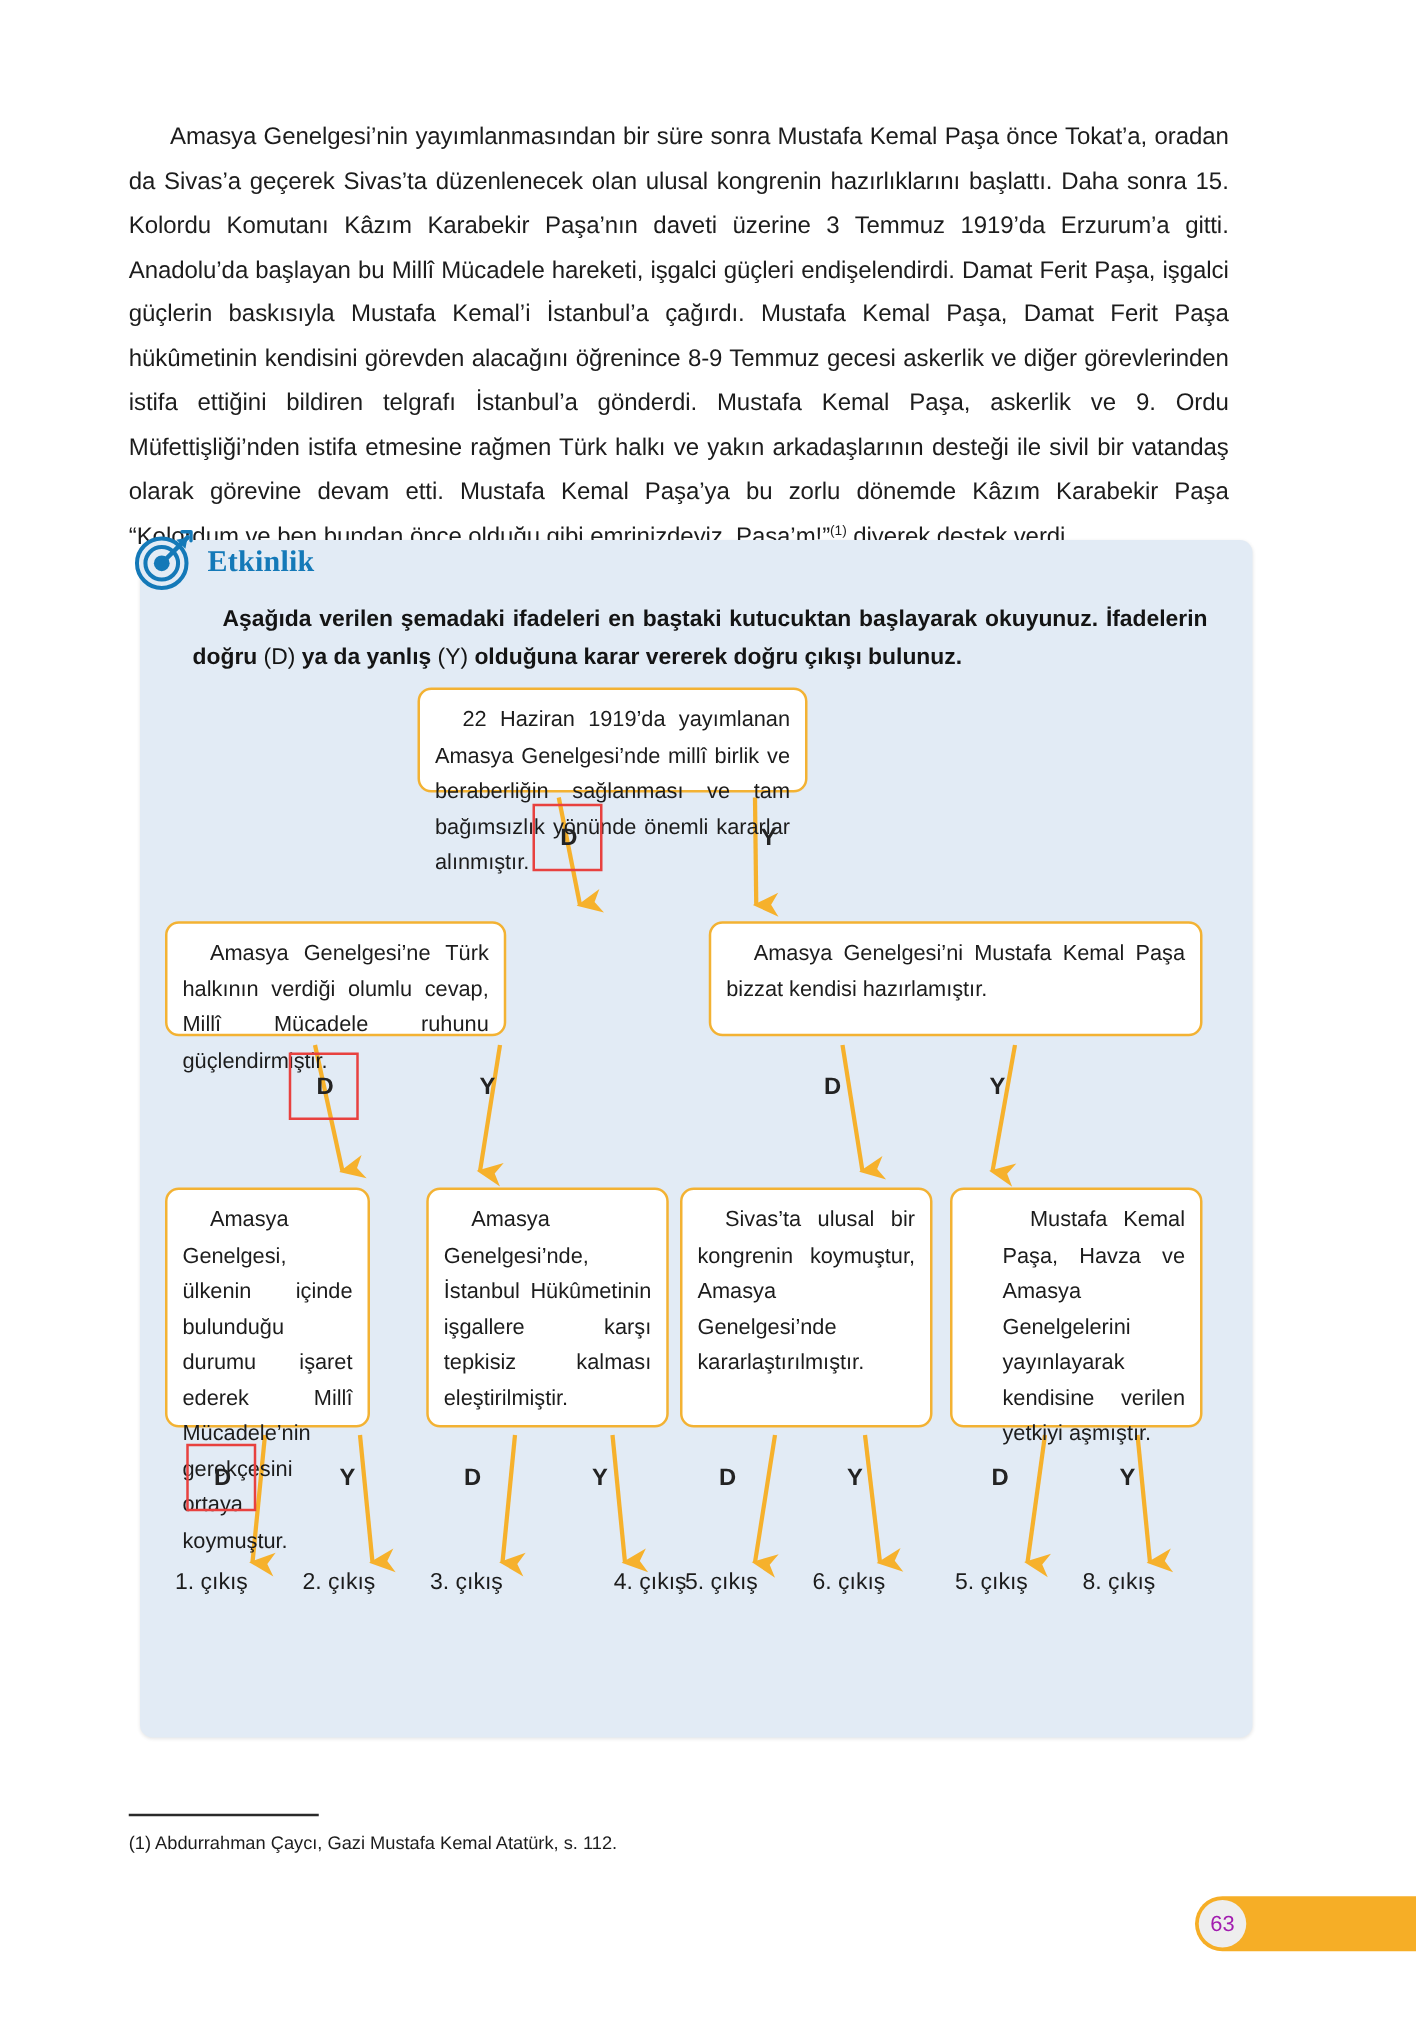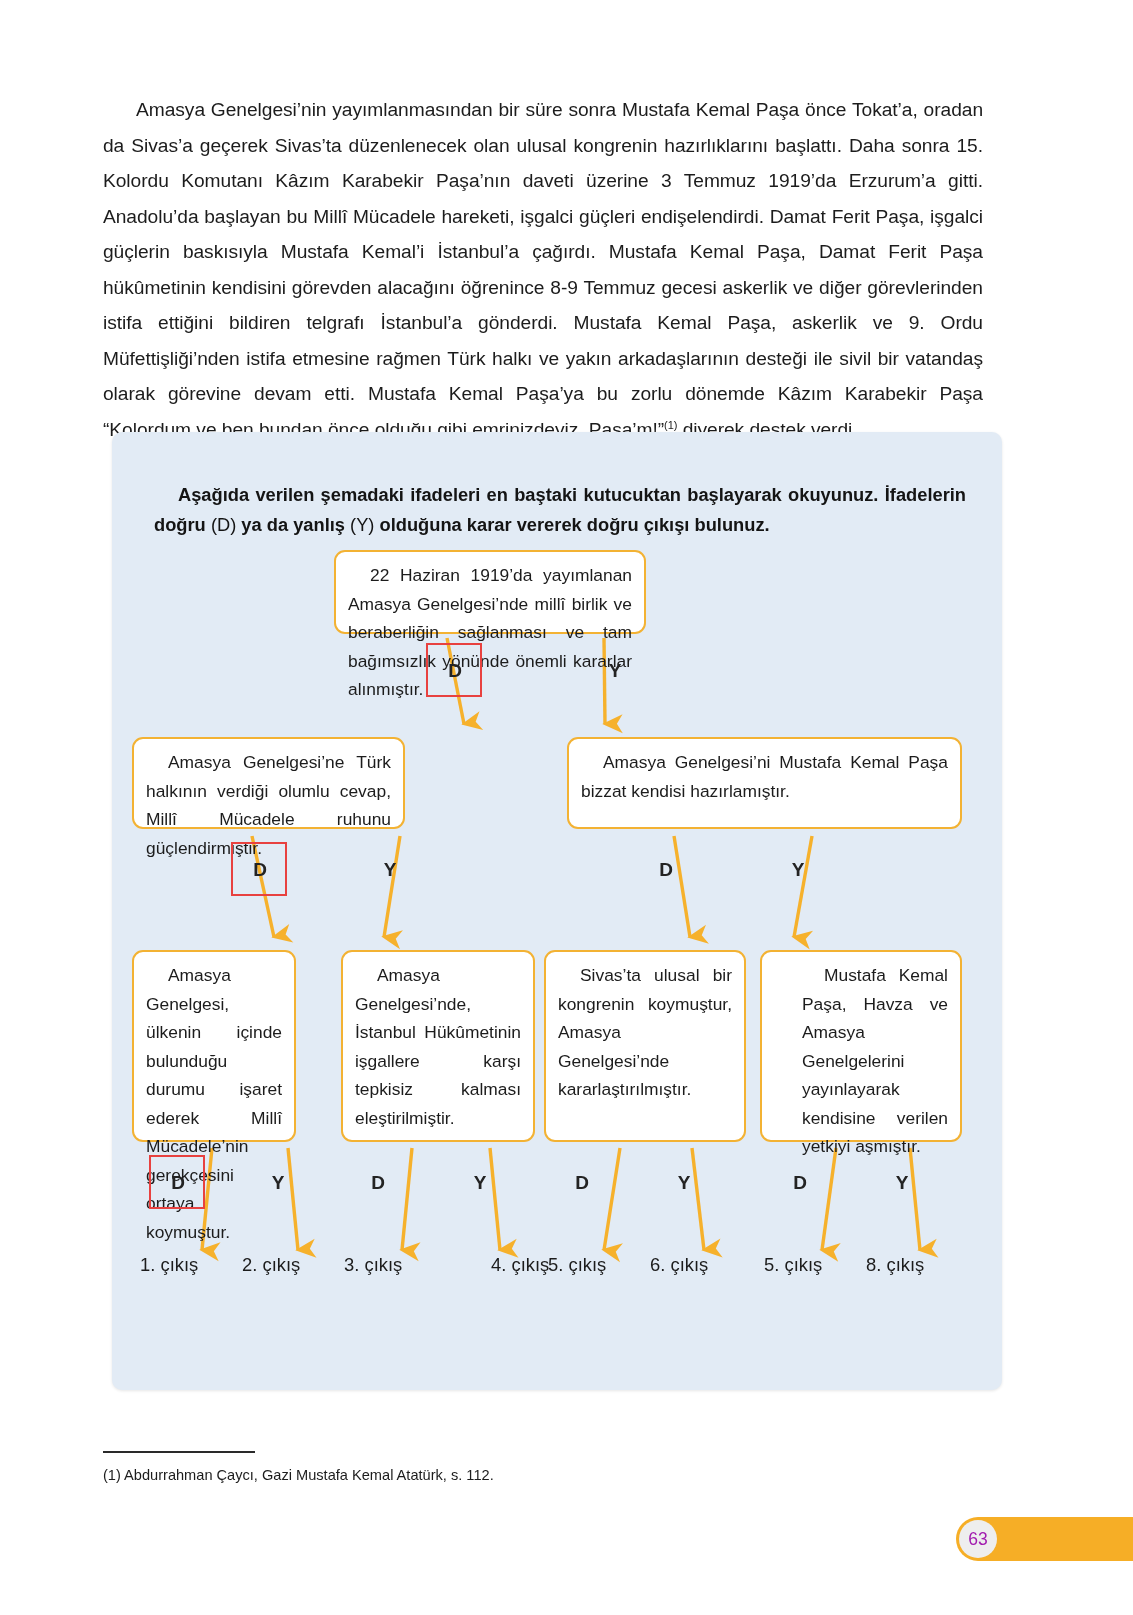--- a/index.html
+++ b/index.html
@@ -211,20 +211,31 @@
 </style>
 </head>
 <body>
 
 <div id="page">
 
   <div class="prose"><span class="indent"></span><span>Amasya Genelgesi’nin yayımlanmasından bir süre sonra Mustafa Kemal Paşa önce Tokat’a, oradan da Sivas’a geçerek Sivas’ta düzenlenecek olan ulusal kongrenin hazırlıklarını başlattı. Daha sonra 15. Kolordu Komutanı Kâzım Karabekir Paşa’nın daveti üzerine 3 Temmuz 1919’da Erzurum’a gitti. Anadolu’da başlayan bu Millî Mücadele hareketi, işgalci güçleri endişelendirdi. Damat Ferit Paşa, işgalci güçlerin baskısıyla Mustafa Kemal’i İstanbul’a çağırdı. Mustafa Kemal Paşa, Damat Ferit Paşa hükûmetinin kendisini görevden alacağını öğrenince 8-9 Temmuz gecesi askerlik ve diğer görevlerinden istifa ettiğini bildiren telgrafı İstanbul’a gönderdi. Mustafa Kemal Paşa, askerlik ve 9. Ordu Müfettişliği’nden istifa etmesine rağmen Türk halkı ve yakın arkadaşlarının desteği ile sivil bir vatandaş olarak görevine devam etti. Mustafa Kemal Paşa’ya bu zorlu dönemde Kâzım Karabekir Paşa “Kolordum ve ben bundan önce olduğu gibi emrinizdeyiz, Paşa’m!”</span><sup>(1)</sup><span> diyerek destek verdi.</span></div>
 
   <div class="activity-panel">
 
+    <div class="etkinlik-head">
+      <svg class="etkinlik-icon" viewBox="0 0 60 60">
+        <circle cx="26" cy="34" r="22" fill="none" stroke="#1479b8" stroke-width="3.6"></circle>
+        <circle cx="26" cy="34" r="14.5" fill="none" stroke="#1479b8" stroke-width="3.6"></circle>
+        <circle cx="26" cy="34" r="7" fill="#1479b8"></circle>
+        <path d="M26 34 L49 11" stroke="#1479b8" stroke-width="4" stroke-linecap="round" fill="none"></path>
+        <path d="M49 11 L39 13 L47 21 Z" fill="#1479b8"></path>
+        <path d="M44 6 L52 6 L52 14" fill="none" stroke="#1479b8" stroke-width="3" stroke-linecap="round" stroke-linejoin="round"></path>
+      </svg>
+      <span class="etkinlik-label">Etkinlik</span>
+    </div>
 
     <div class="activity-instruction"><span class="ind"></span><span>Aşağıda verilen şemadaki ifadeleri en baştaki kutucuktan başlayarak okuyunuz. İfadelerin doğru </span><span class="reg">(D)</span><span> ya da yanlış </span><span class="reg">(Y)</span><span> olduğuna karar vererek doğru çıkışı bulunuz.</span></div>
 
     <div class="flow">
 
       <svg class="arrows" viewBox="0 0 890 958">
         <defs>
           <marker id="ah" markerWidth="7" markerHeight="7" refX="3.2" refY="5.6" orient="auto" markerUnits="strokeWidth">
             <path d="M0.4,0.4 L3.2,6.4 L6,0.4 L3.2,2.1 Z" fill="#f6b12c"></path>
           </marker>

